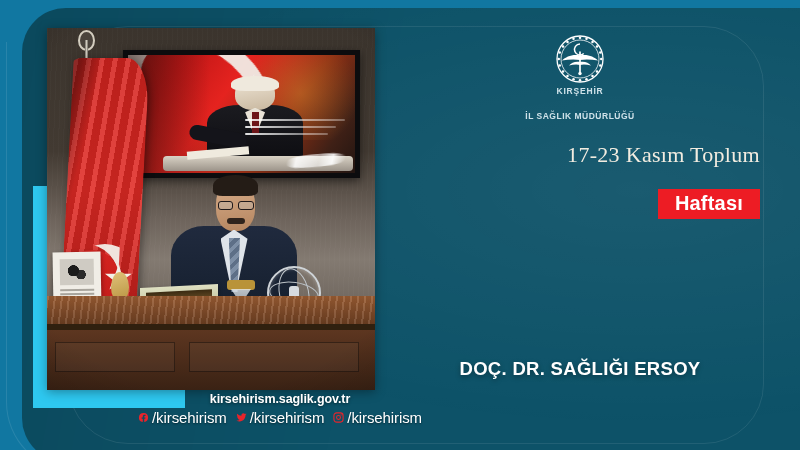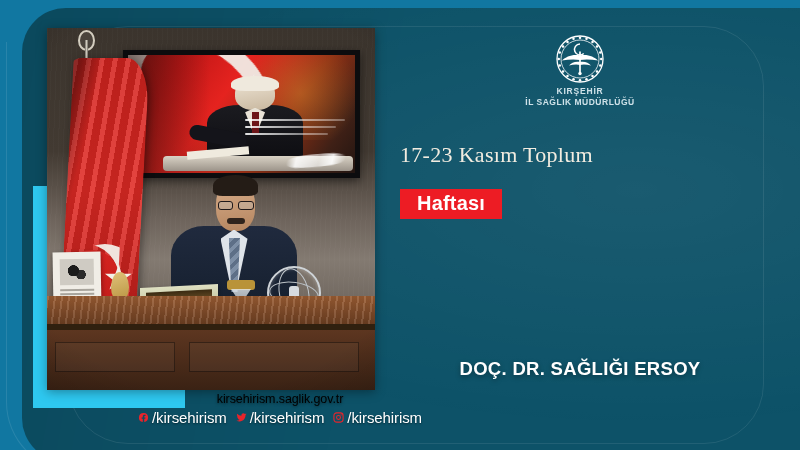--- a/index.html
+++ b/index.html
@@ -380,27 +380,27 @@
   .min-name {
     margin-top:6px;
     font-size:13.5px; font-weight:bold; letter-spacing:.4px;
     color:#eef4f6;
   }
   .min-city {
     margin-top:2px; font-size:8.5px; font-weight:bold;
     letter-spacing:.8px; color:#cfe2e9;
   }
   .min-dept {
-    margin-top:1px; font-size:8.5px; font-weight:bold;
+    margin-top:15px; font-size:8.5px; font-weight:bold;
     letter-spacing:.5px; color:#cfe2e9;
   }
 
   .title-block {
     position:absolute; left:400px; top:142px; width:360px;
-    text-align:left; z-index:4;
+    text-align:right; z-index:4;
   }
   .t-kicker {
     font-family:"Liberation Serif", serif;
     font-size:22px; color:#f2ece0; letter-spacing:.3px;
   }
   .t-main1, .t-main2 {
     font-weight:bold; color:#ffffff;
     line-height:.98; letter-spacing:-.5px;
     text-shadow:0 3px 7px rgba(0,0,0,.38);
   }
@@ -428,21 +428,21 @@
     margin-top:2px;
     font-size:12.5px; color:#e6eff3; letter-spacing:1.1px;
   }
 
   
   .bottom-block {
     position:absolute; left:150px; top:392px; width:260px;
     text-align:center; z-index:6;
   }
   .b-url {
-    font-size:12.5px; font-weight:normal; color:#000000;
+    font-size:12.5px; font-weight:bold; color:#ffffff;
     letter-spacing:-.1px;
     text-shadow:0 1px 3px rgba(0,0,0,.5);
   }
   .b-socials {
     margin-top:3px;
     display:flex; justify-content:center; align-items:center; gap:9px;
   }
   .soc { display:flex; align-items:center; gap:3px; }
   .soc-ic {
     width:11px; height:11px; display:inline-flex;

